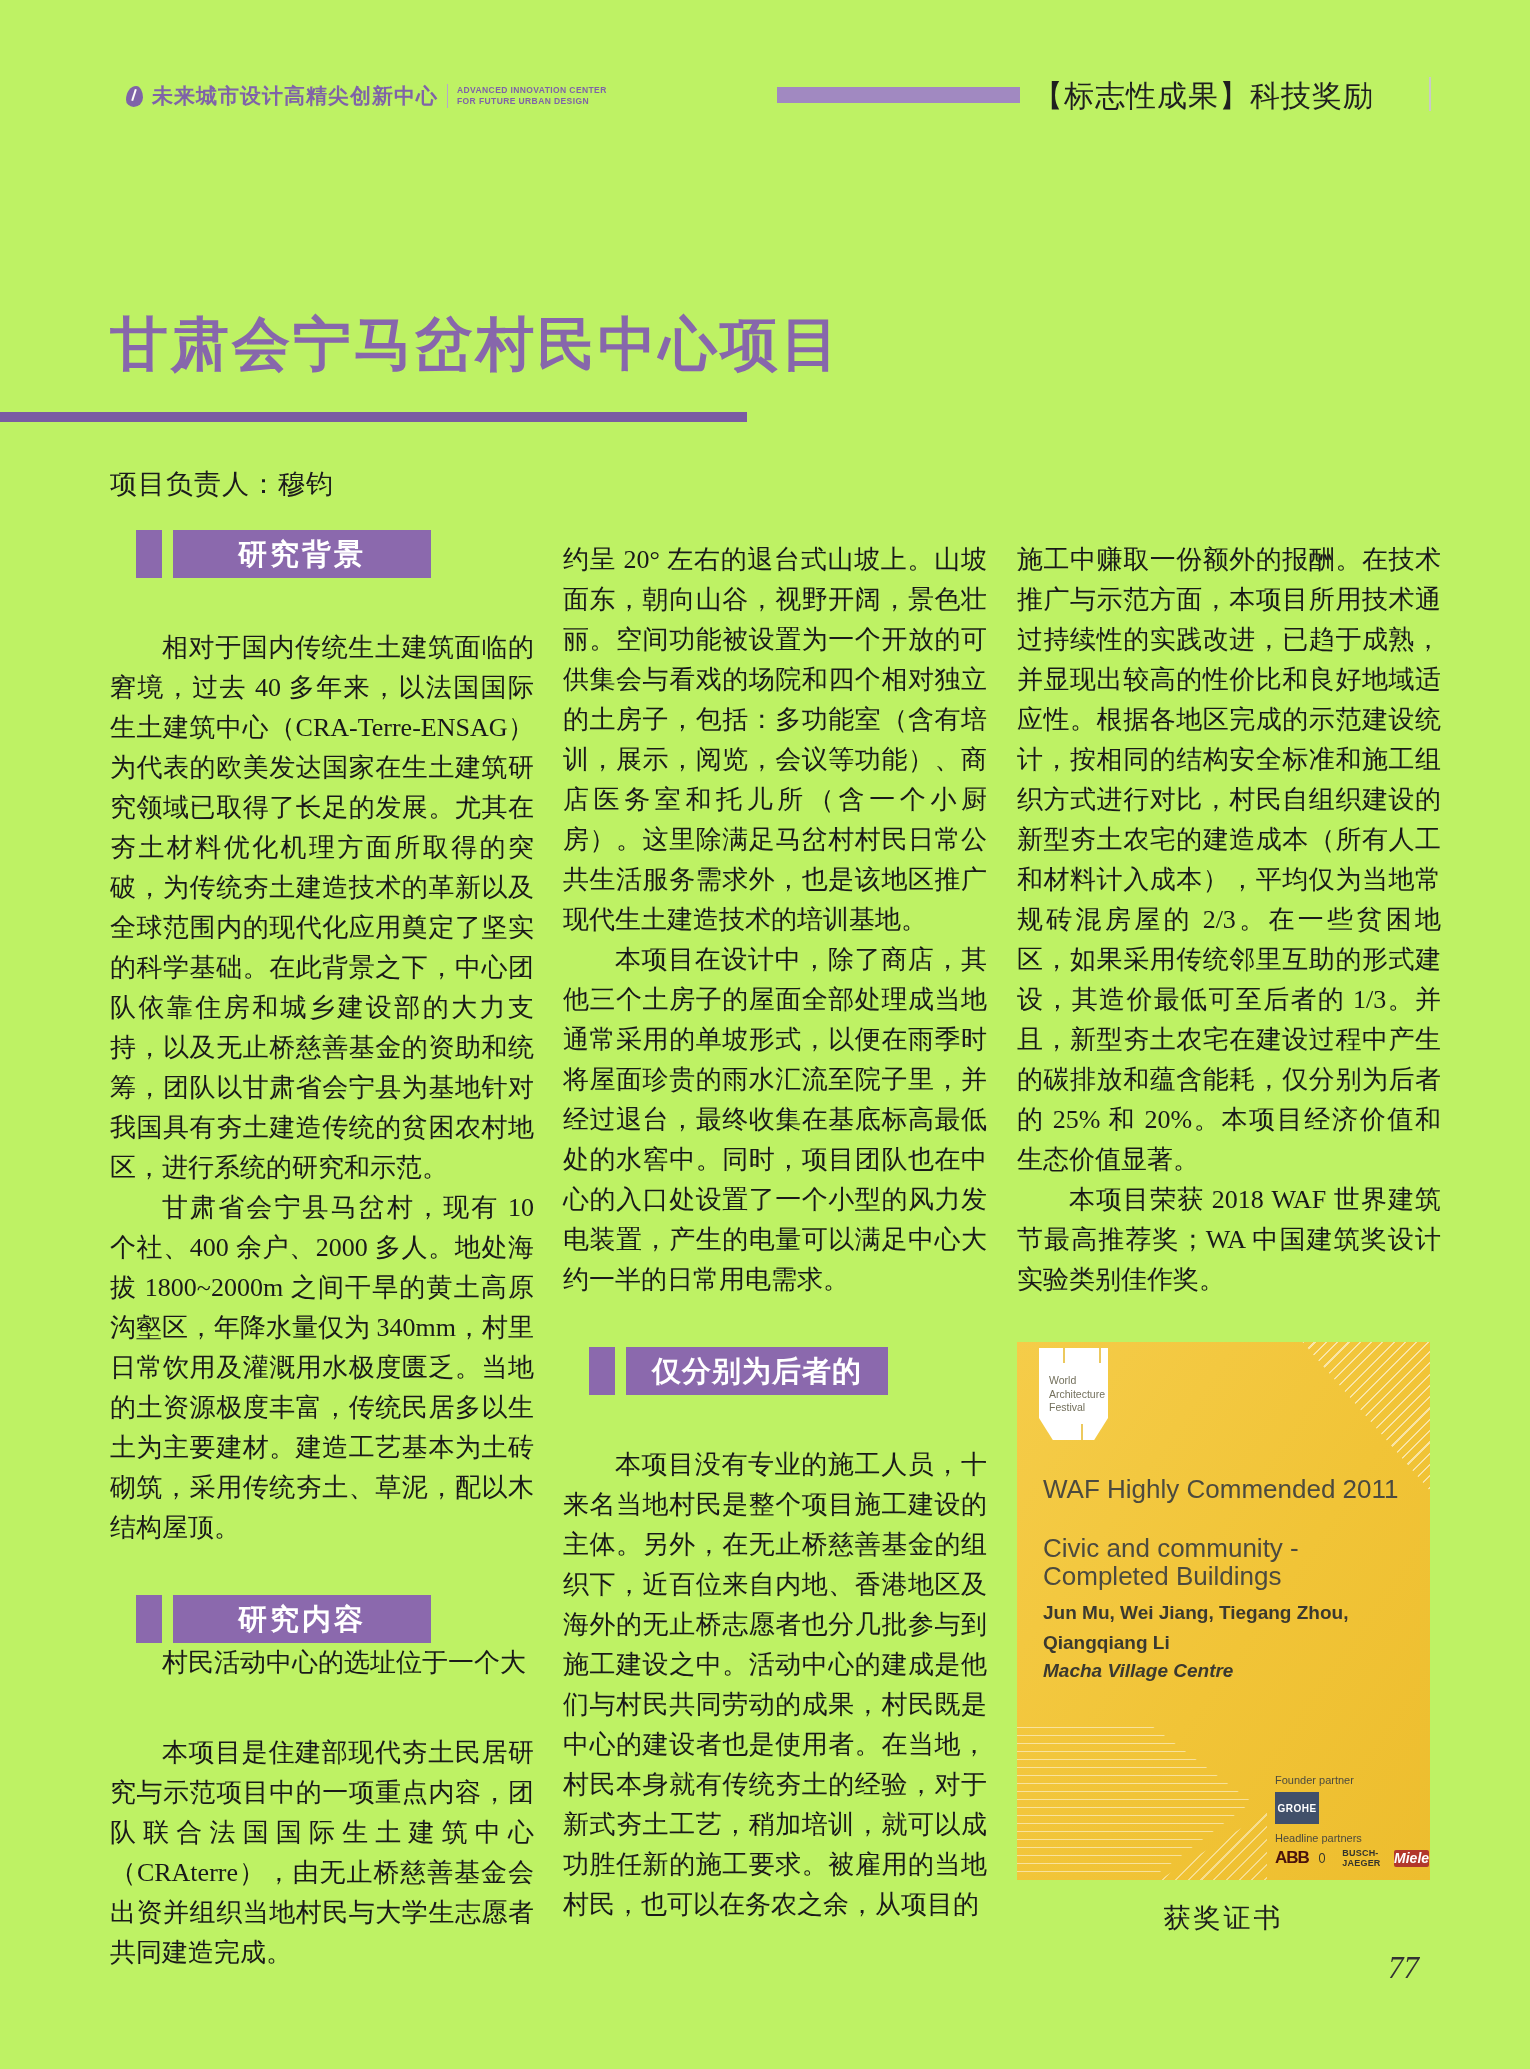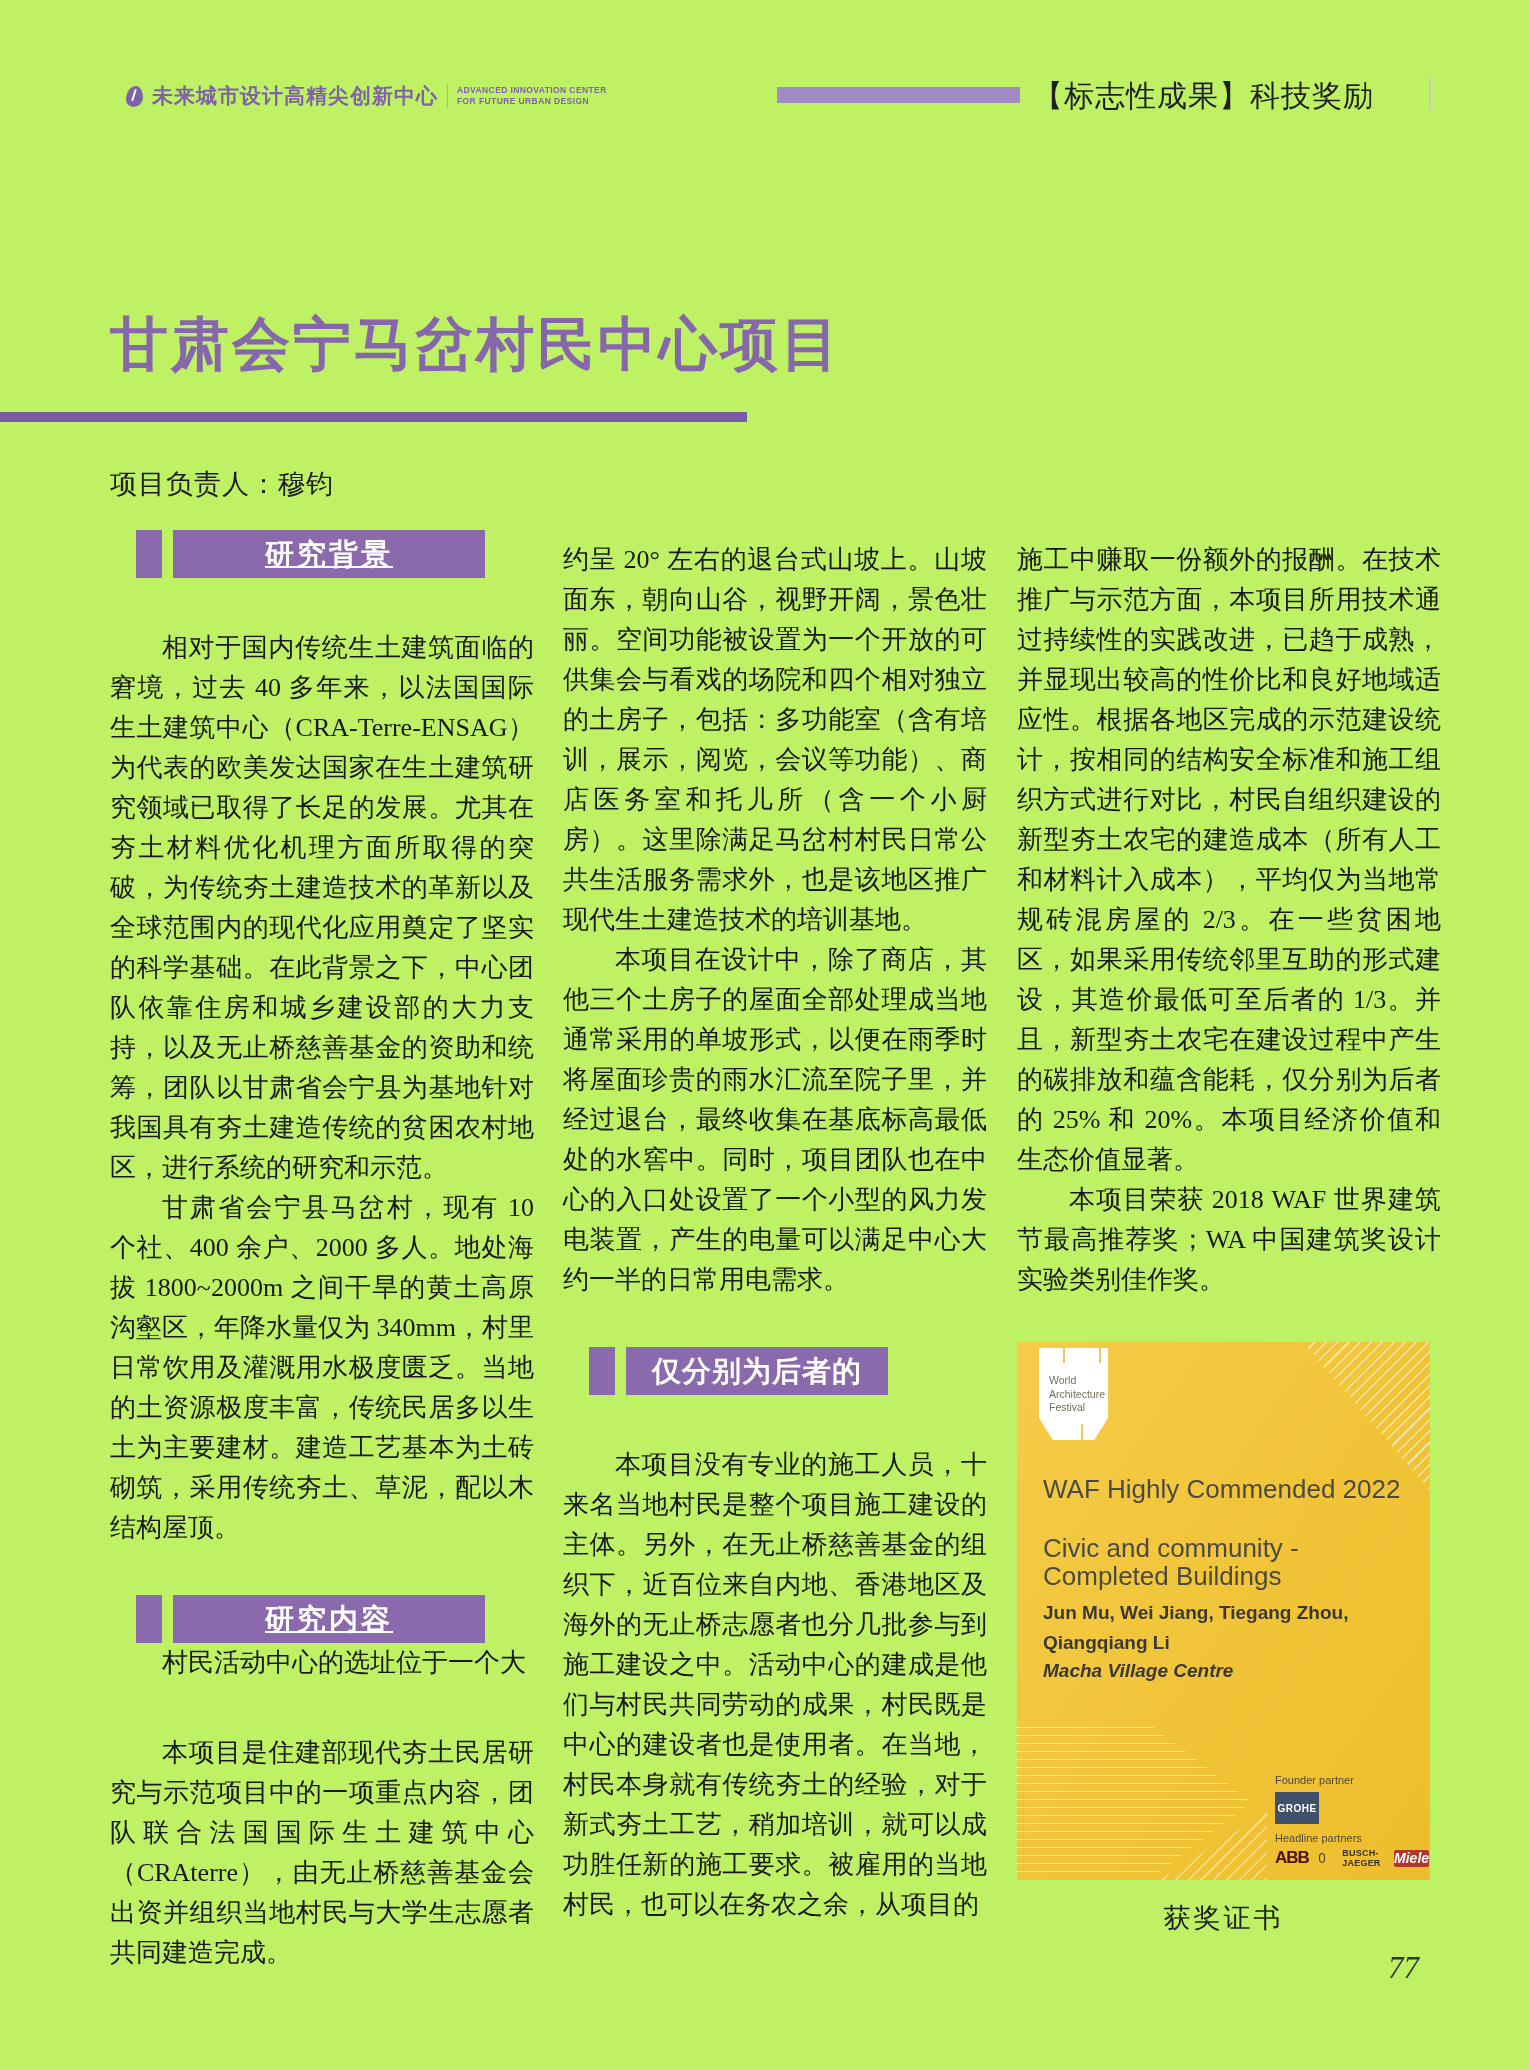--- a/index.html
+++ b/index.html
@@ -33,21 +33,21 @@
   .col-3{left:1017px;top:540px;}
   .col p{margin:0;}
   .indent{text-indent:2em;font-family:Liberation Serif, serif;}
   .noindent{text-indent:0;}
 
   .sec-hdr{display:flex;align-items:stretch;height:48px;margin:0 0 0 26px;}
   .sec-hdr.mt{margin-top:47px;}
   .sec-sq{width:26px;background:#8b69ad;flex:none;}
   .sec-box{margin-left:11px;background:#8b69ad;color:#ffffff;display:flex;align-items:center;justify-content:center;
            font-family:"Liberation Sans","DejaVu Sans",sans-serif;font-weight:700;font-size:29px;letter-spacing:3px;}
-  .sec-box.w1{width:312px;text-decoration:underline;}
+  .sec-box.w1{width:258px;}
   .sec-box.w2{width:262px;letter-spacing:1px;}
   .after-hdr{margin-top:50px !important;}
 
   
   .cert{position:absolute;left:1017px;top:1342px;width:413px;height:538px;
         background:linear-gradient(125deg,#f5cc49 0%,#f1c437 55%,#edbd2e 100%);overflow:hidden;
         font-family:"Liberation Sans","DejaVu Sans",sans-serif;color:#4c4a3f;}
   .cert *{position:absolute;}
   .hatch-tr{right:0;top:0;width:150px;height:175px;
             background:repeating-linear-gradient(135deg,rgba(255,255,255,.55) 0 1.5px,rgba(255,255,255,0) 1.5px 8px);
@@ -141,21 +141,21 @@
     <div class="hatch-bl"></div>
     <div class="hatch-bl2"></div>
     <div class="tag">
       <div class="tag-tick tk1"></div>
       <div class="tag-tick tk2"></div>
       <div class="tag-tick tk3"></div>
       <div class="tag-text">World
 Architecture
 Festival</div>
     </div>
-    <div class="award">WAF Highly Commended 2022</div>
+    <div class="award">WAF Highly Commended 2011</div>
     <div class="category">Civic and community -
 Completed Buildings</div>
     <div class="authors">Jun Mu, Wei Jiang, Tiegang Zhou,
 Qiangqiang Li</div>
     <div class="project">Macha Village Centre</div>
     <div class="flabel">Founder partner</div>
     <div class="grohe">GROHE</div>
     <div class="hlabel">Headline partners</div>
     <div class="partners">
       <span class="abb">ABB</span>

